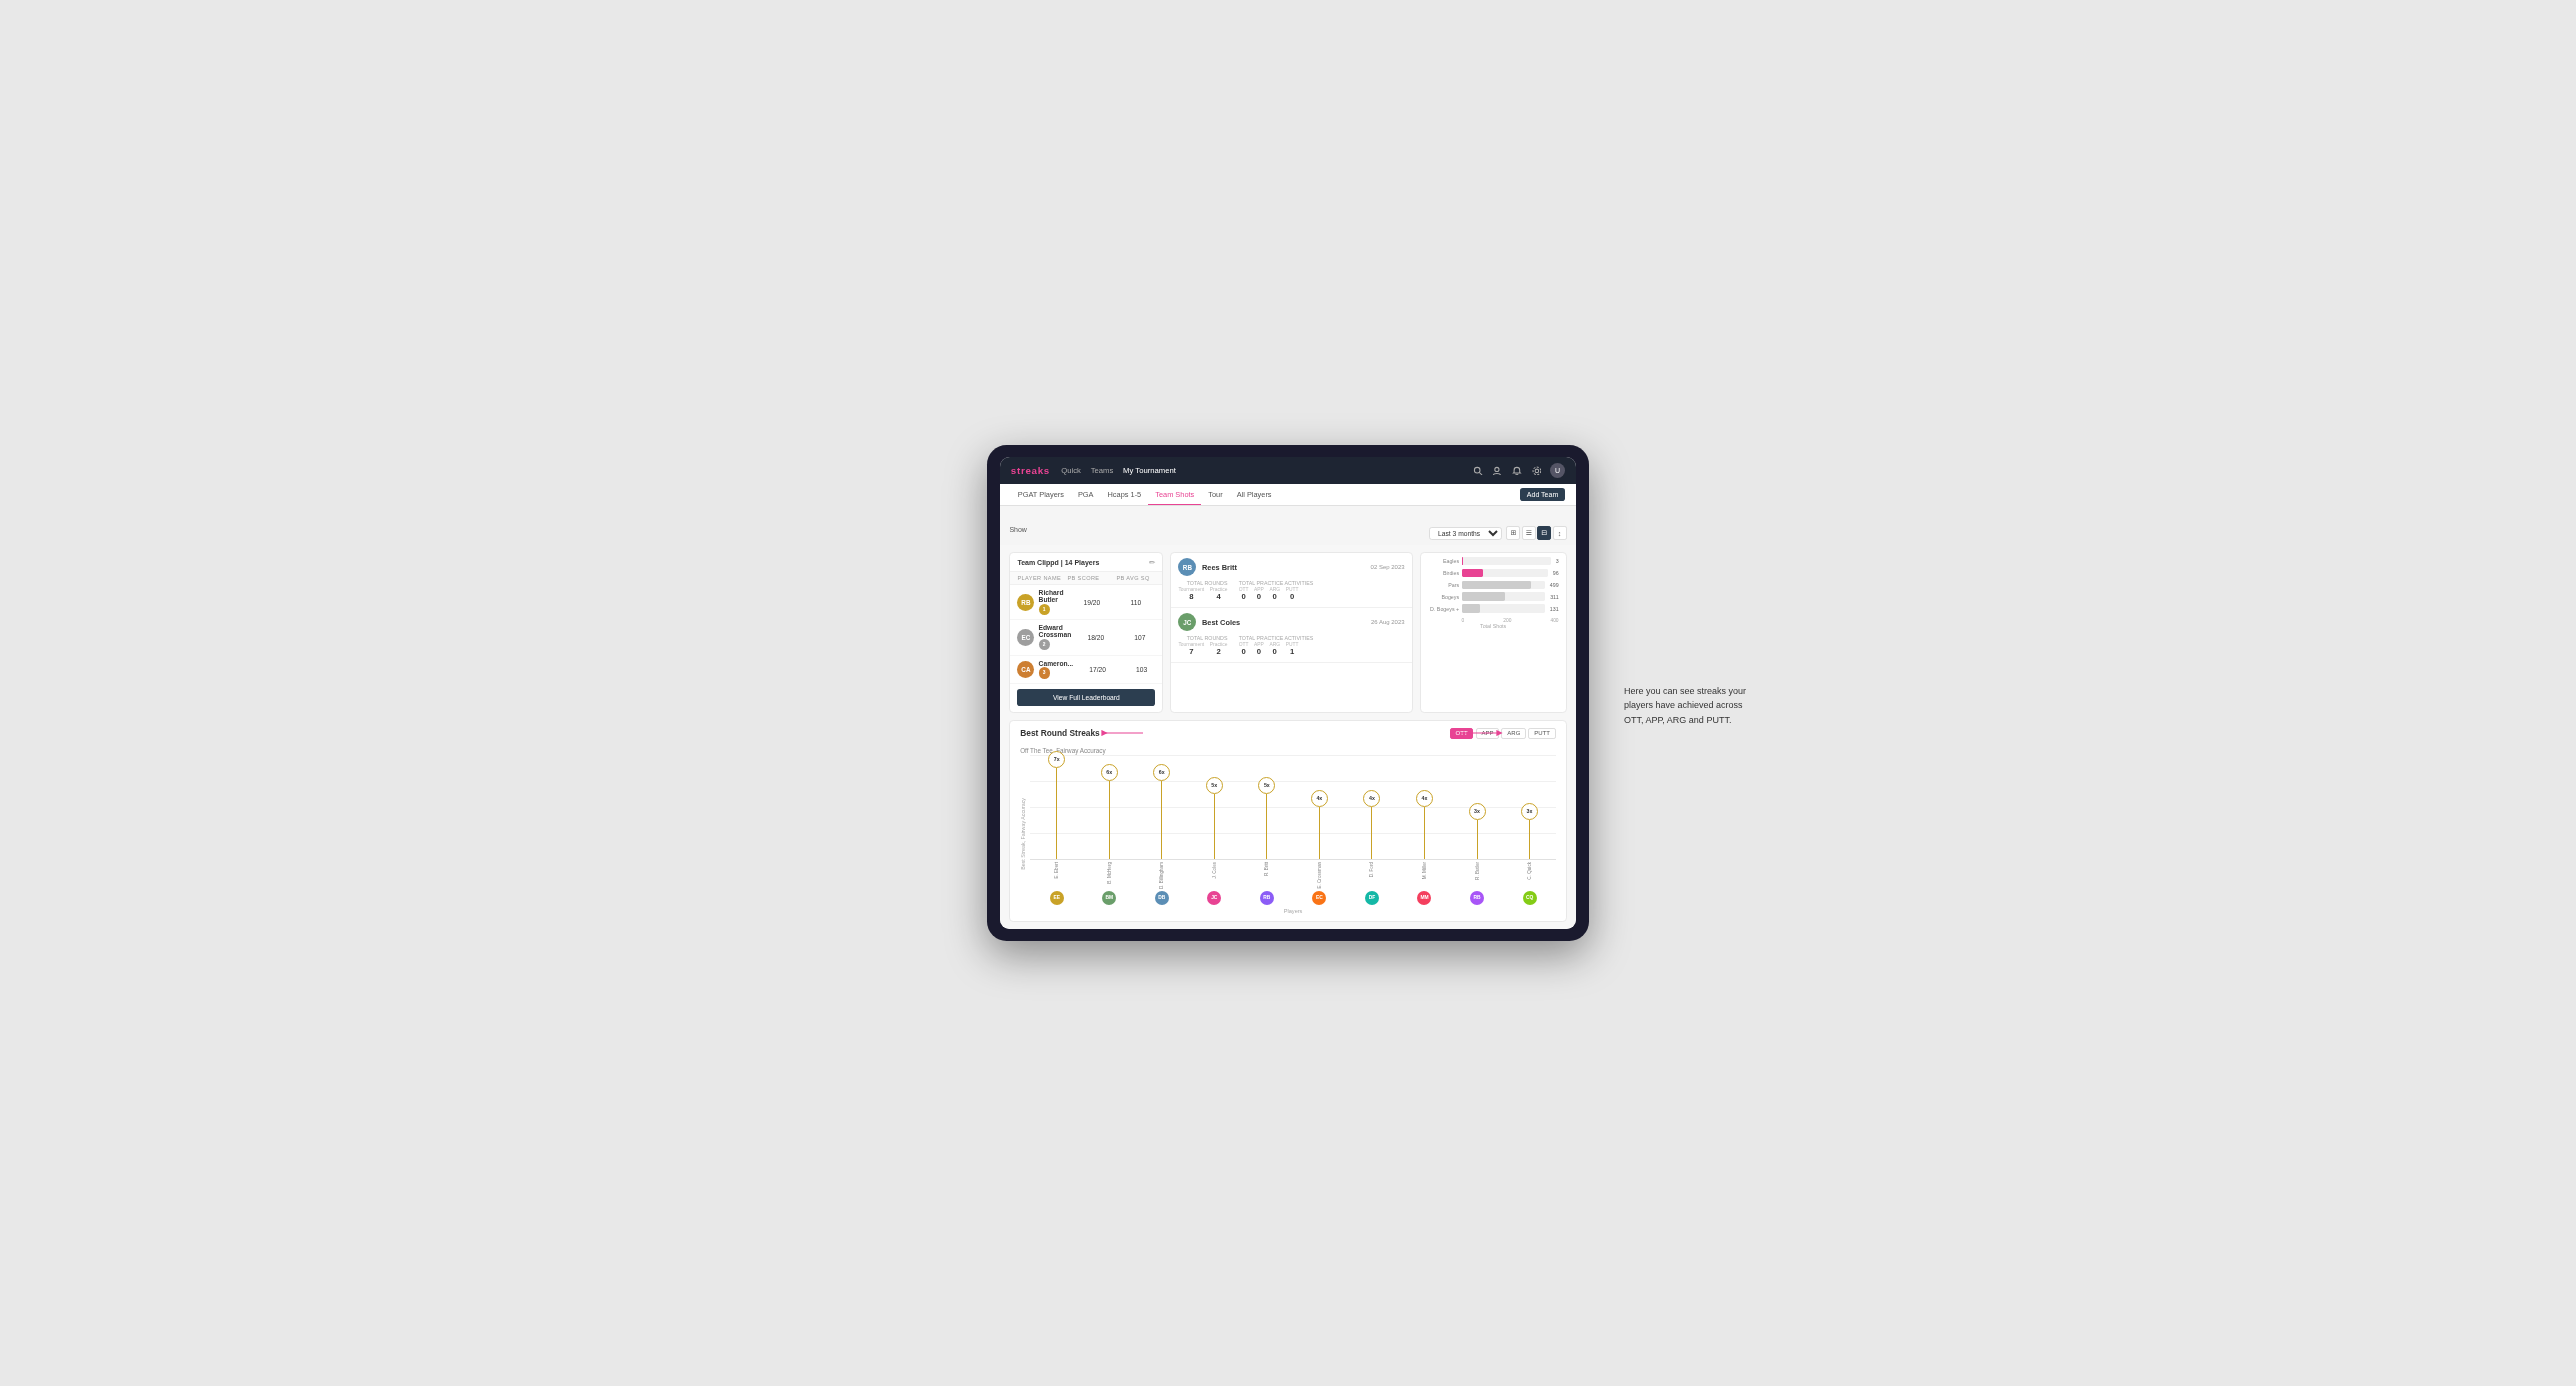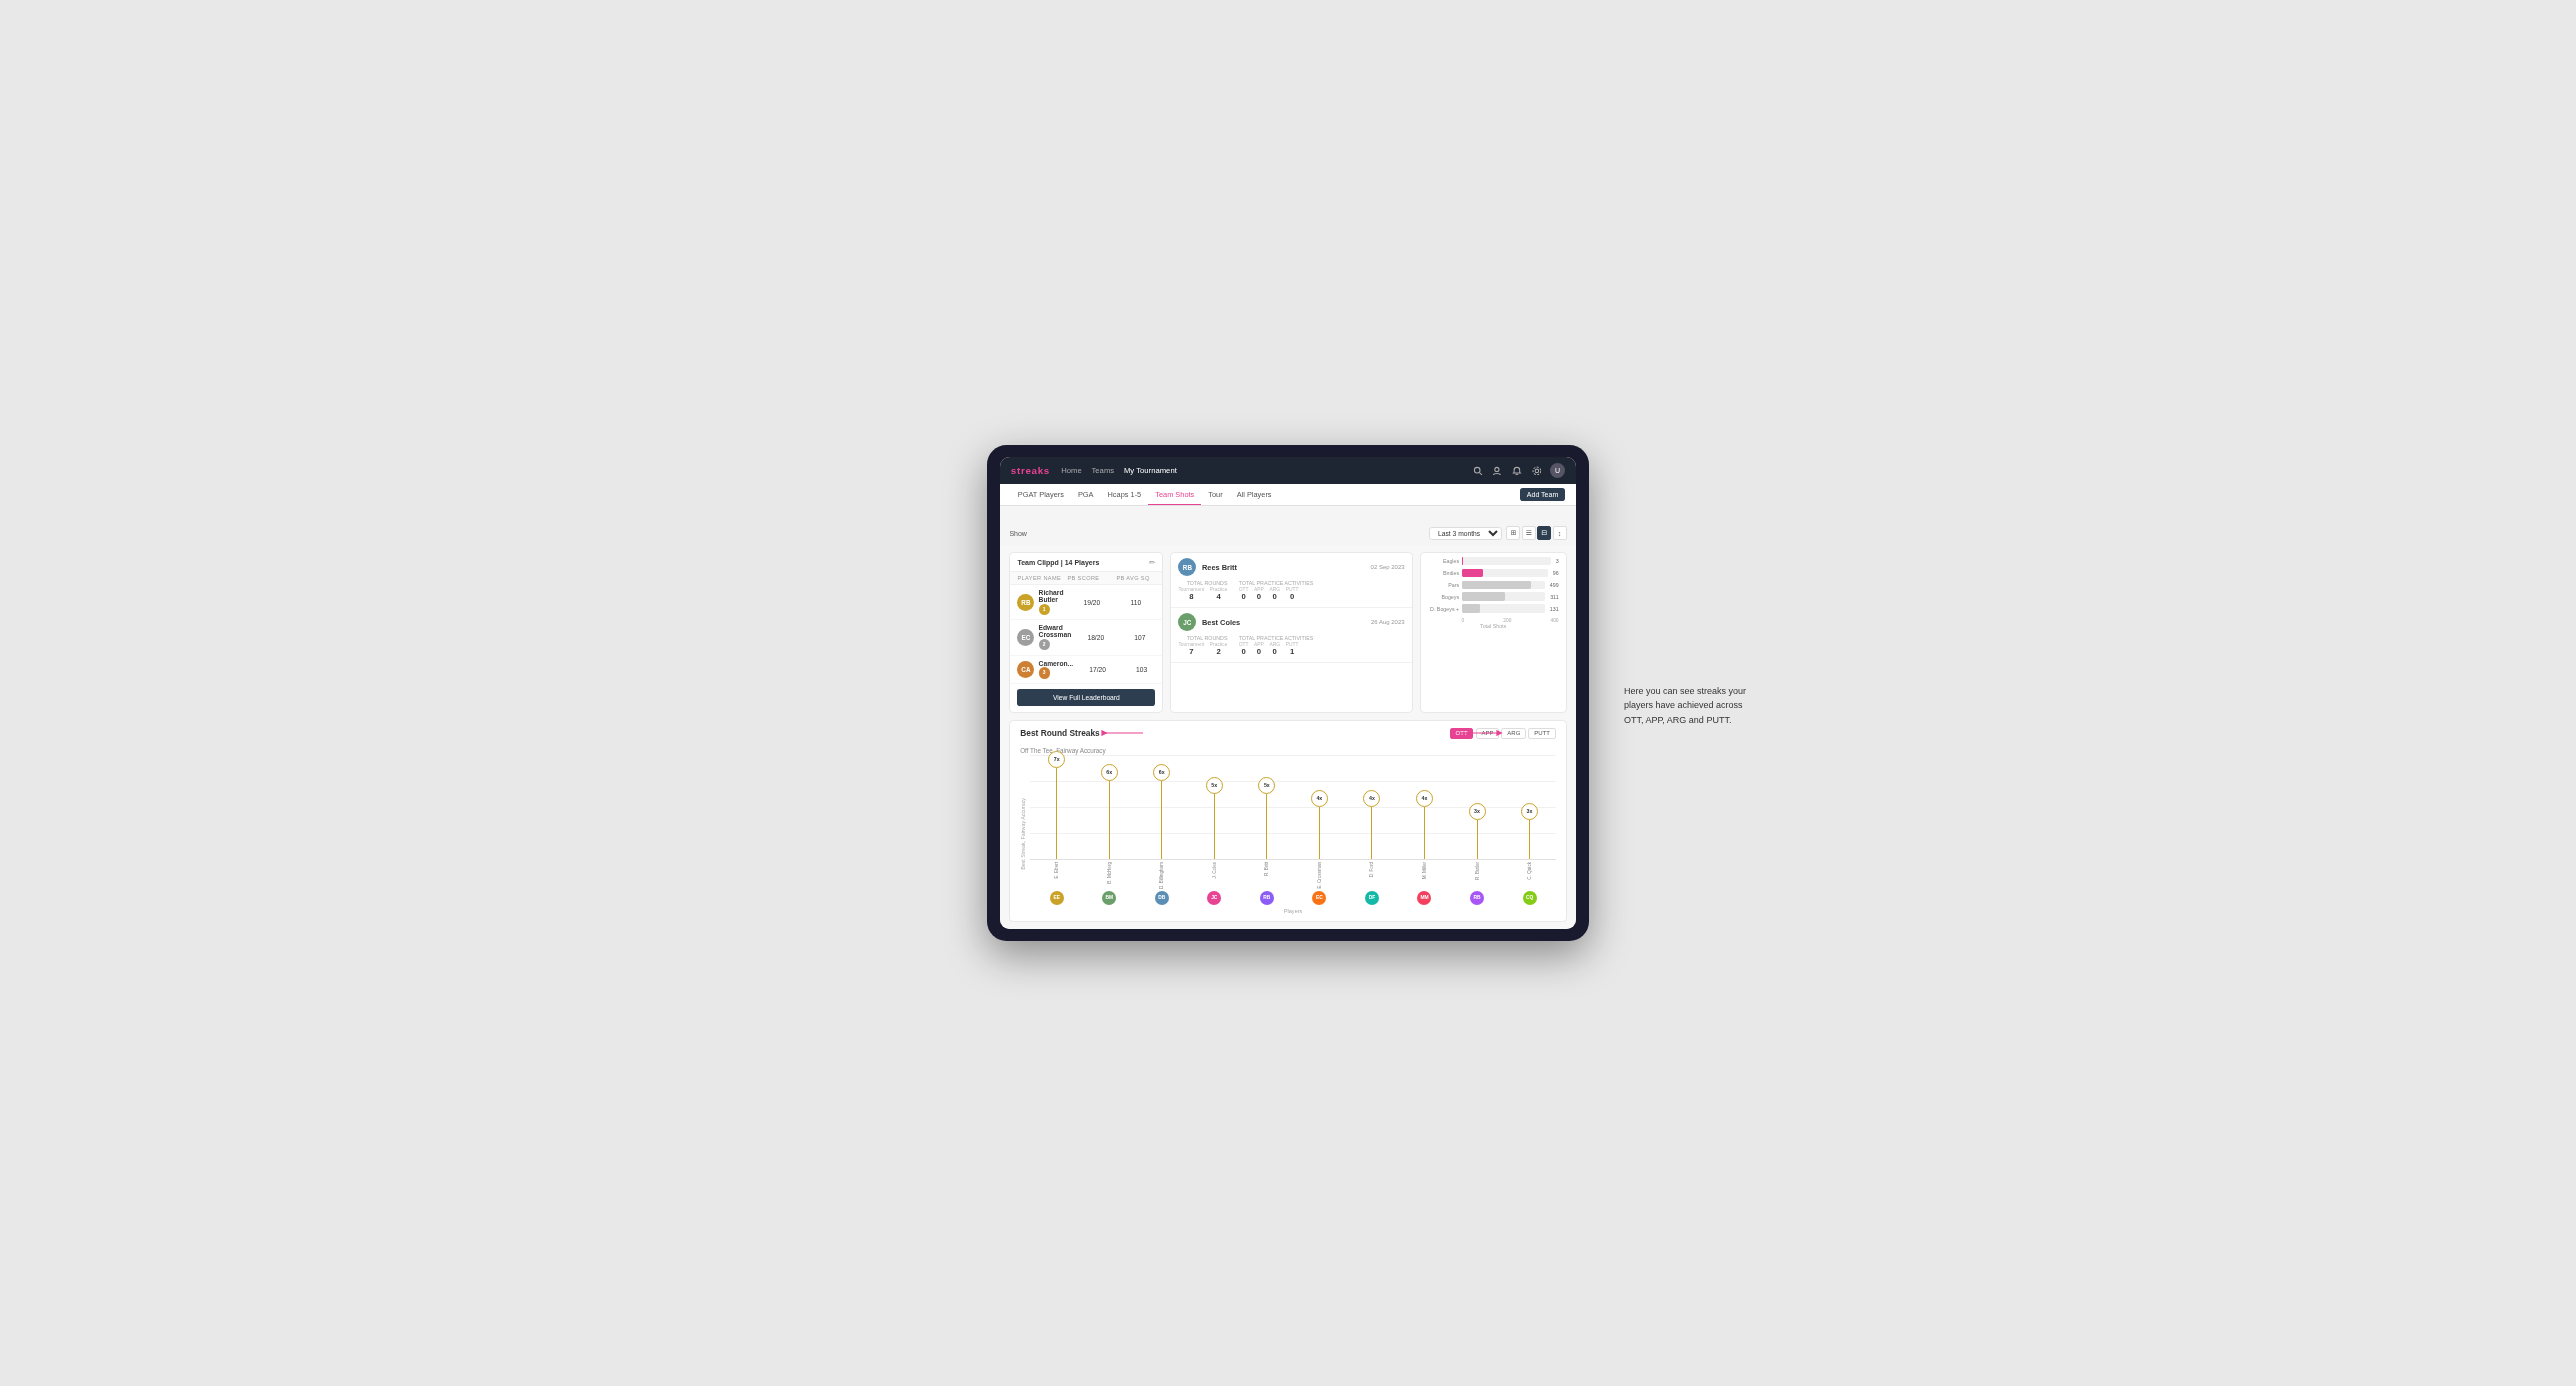--- a/index.html
+++ b/index.html
@@ -350,21 +350,21 @@
     }
     .chart-footer {
       text-align: center;
       font-size: 5.3px;
       color: #aaa;
       padding-bottom: 2.8px;
     }
     
     .show-bar {
       display: flex;
-      align-items: center;
+      align-items: flex-start;
       justify-content: space-between;
       padding: 4.2px 9.8px;
       margin-top: 16px;
     }
     .show-label {
       font-size: 7px;
       color: #555;
     }
     .show-controls {
       display: flex;
@@ -462,21 +462,21 @@
   </style>
 </head>
 <body>
 
 <div class="tablet-frame">
   <div class="tablet-screen">
 
     <nav class="nav-bar">
       <span class="nav-logo">streaks</span>
       <div class="nav-links">
-        <span class="nav-link">Home</span>
+        <span class="nav-link">Quick</span>
         <span class="nav-link">Teams</span>
         <span class="nav-link active">My Tournament</span>
       </div>
       <div class="nav-right">
         <div class="nav-icon">
           <svg width="9.8" height="9.8" viewBox="0 0 14 14" fill="none">
             <circle cx="6" cy="6" r="4" stroke="#aaa" stroke-width="1.5"></circle>
             <line x1="9" y1="9" x2="13" y2="13" stroke="#aaa" stroke-width="1.5"></line>
           </svg>
         </div>

